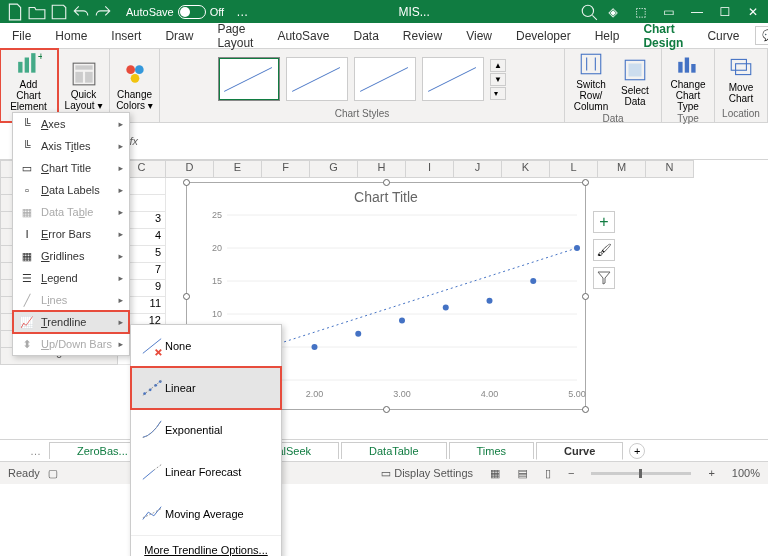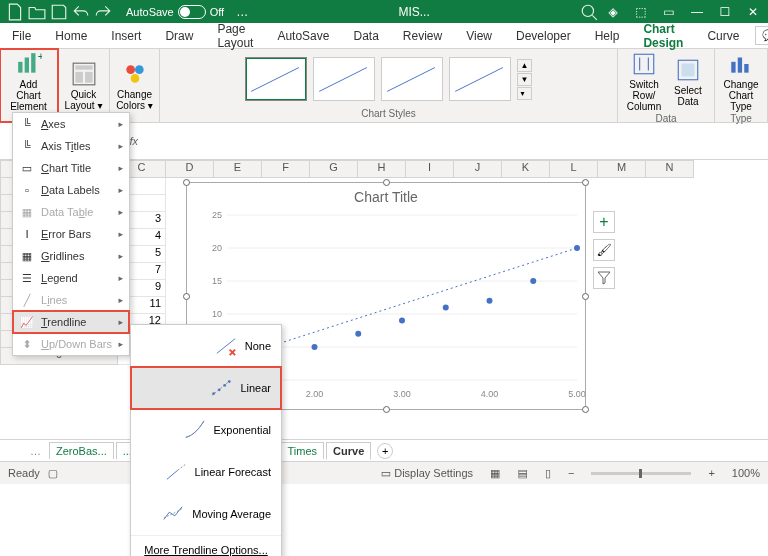--- a/index.html
+++ b/index.html
@@ -44,27 +44,27 @@
 .handle { position: absolute; width: 7px; height: 7px; border: 1px solid #666; background: #fff; border-radius: 50%; }
 .side-icons { position: absolute; top: 28px; right: -30px; display: flex; flex-direction: column; gap: 6px; }
 .side-ico { width: 22px; height: 22px; border: 1px solid #ccc; display: flex; align-items: center; justify-content: center; background: #fff; }
 .dropdown { position: absolute; top: 112px; left: 12px; width: 118px; background: #fff; border: 1px solid #ccc; box-shadow: 2px 2px 6px rgba(0,0,0,0.2); z-index: 30; }
 .dd-item { display: flex; align-items: center; gap: 6px; padding: 4px 6px; font-size: 11px; color: #333; }
 .dd-item .dd-ico { width: 16px; height: 14px; display: flex; align-items: center; justify-content: center; }
 .dd-item.disabled { color: #aaa; }
 .dd-item.hl { background: #e5e5e5; }
 .dd-arrow { margin-left: auto; font-size: 9px; color: #666; }
 .submenu { position: absolute; top: 324px; left: 130px; width: 152px; background: #fff; border: 1px solid #ccc; box-shadow: 2px 2px 6px rgba(0,0,0,0.2); z-index: 40; }
-.sub-item { display: flex; align-items: center; gap: 8px; padding: 10px 10px; font-size: 11px; justify-content: flex-end; }
+.sub-item { display: flex; align-items: center; gap: 2px; padding: 10px 10px; font-size: 11px; }
 .sub-item .sub-ico { width: 22px; height: 22px; }
 .sub-item.selected { background: #e5e5e5; }
 .sub-footer { padding: 8px; text-align: center; font-size: 11px; border-top: 1px solid #eee; }
 .sub-footer span { text-decoration: underline; }
 .tabs { height: 22px; display: flex; align-items: center; padding-left: 30px; gap: 2px; border-bottom: 1px solid #d4d4d4; font-size: 11px; }
-.tab { padding: 2px 6px; border: 1px solid #ccc; border-bottom: none; color: #107c41; background: #fff; }
+.tab { padding: 2px 27px; border: 1px solid #ccc; border-bottom: none; color: #107c41; background: #fff; }
 .tab.active { background: #fff; border-bottom: 1px solid #fff; color: #333; font-weight: 600; }
 .sheets-ellipsis { color: #888; margin-right: 6px; }
 .status { height: 22px; background: #f3f2f1; display: flex; align-items: center; padding: 0 8px; font-size: 11px; color: #555; gap: 8px; }
 .status-right { margin-left: auto; display: flex; align-items: center; gap: 17px; justify-content: space-between; }
 .zoom-slider { width: 100px; height: 3px; background: #ccc; position: relative; }
 .zoom-slider::before { content:""; position:absolute; left: 48px; top: -3px; width: 3px; height: 9px; background: #666; }
 .right-tools { margin-left: auto; display: flex; gap: 4px; }
 .rt-btn { border: 1px solid #ccc; padding: 2px 6px; font-size: 11px; }
 .underline-letter { text-decoration: underline; }
 </style>
@@ -240,20 +240,34 @@
             <svg viewBox="0 0 24 24">
               <rect x="3" y="10" width="4" height="10" fill="#4472c4"></rect>
               <rect x="9" y="6" width="4" height="14" fill="#4472c4"></rect>
               <rect x="15" y="12" width="4" height="8" fill="#4472c4"></rect>
             </svg>
           </div>
         <span>Change Chart Type</span>
       </div>
     </div>
     <div class="rib-label">Type</div>
+  </div>
+  <div class="rib-group">
+    <div class="rib-btns">
+      <div class="big-btn">
+        <div class="ico">
+            <svg viewBox="0 0 24 24">
+              <rect x="3" y="5" width="14" height="10" fill="none" stroke="#4472c4"></rect>
+              <rect x="7" y="9" width="14" height="10" fill="none" stroke="#4472c4"></rect>
+            </svg>
+          </div>
+        <span>Move Chart</span>
+      </div>
+    </div>
+    <div class="rib-label">Location</div>
   </div>
 </div>
 
 <div class="formula-bar">
   <div class="name-box"></div>
   <span style="padding:0 4px;color:#aaa">▾</span>
   <span class="fx">fx</span>
   <div style="flex:1"></div>
 </div>
 

